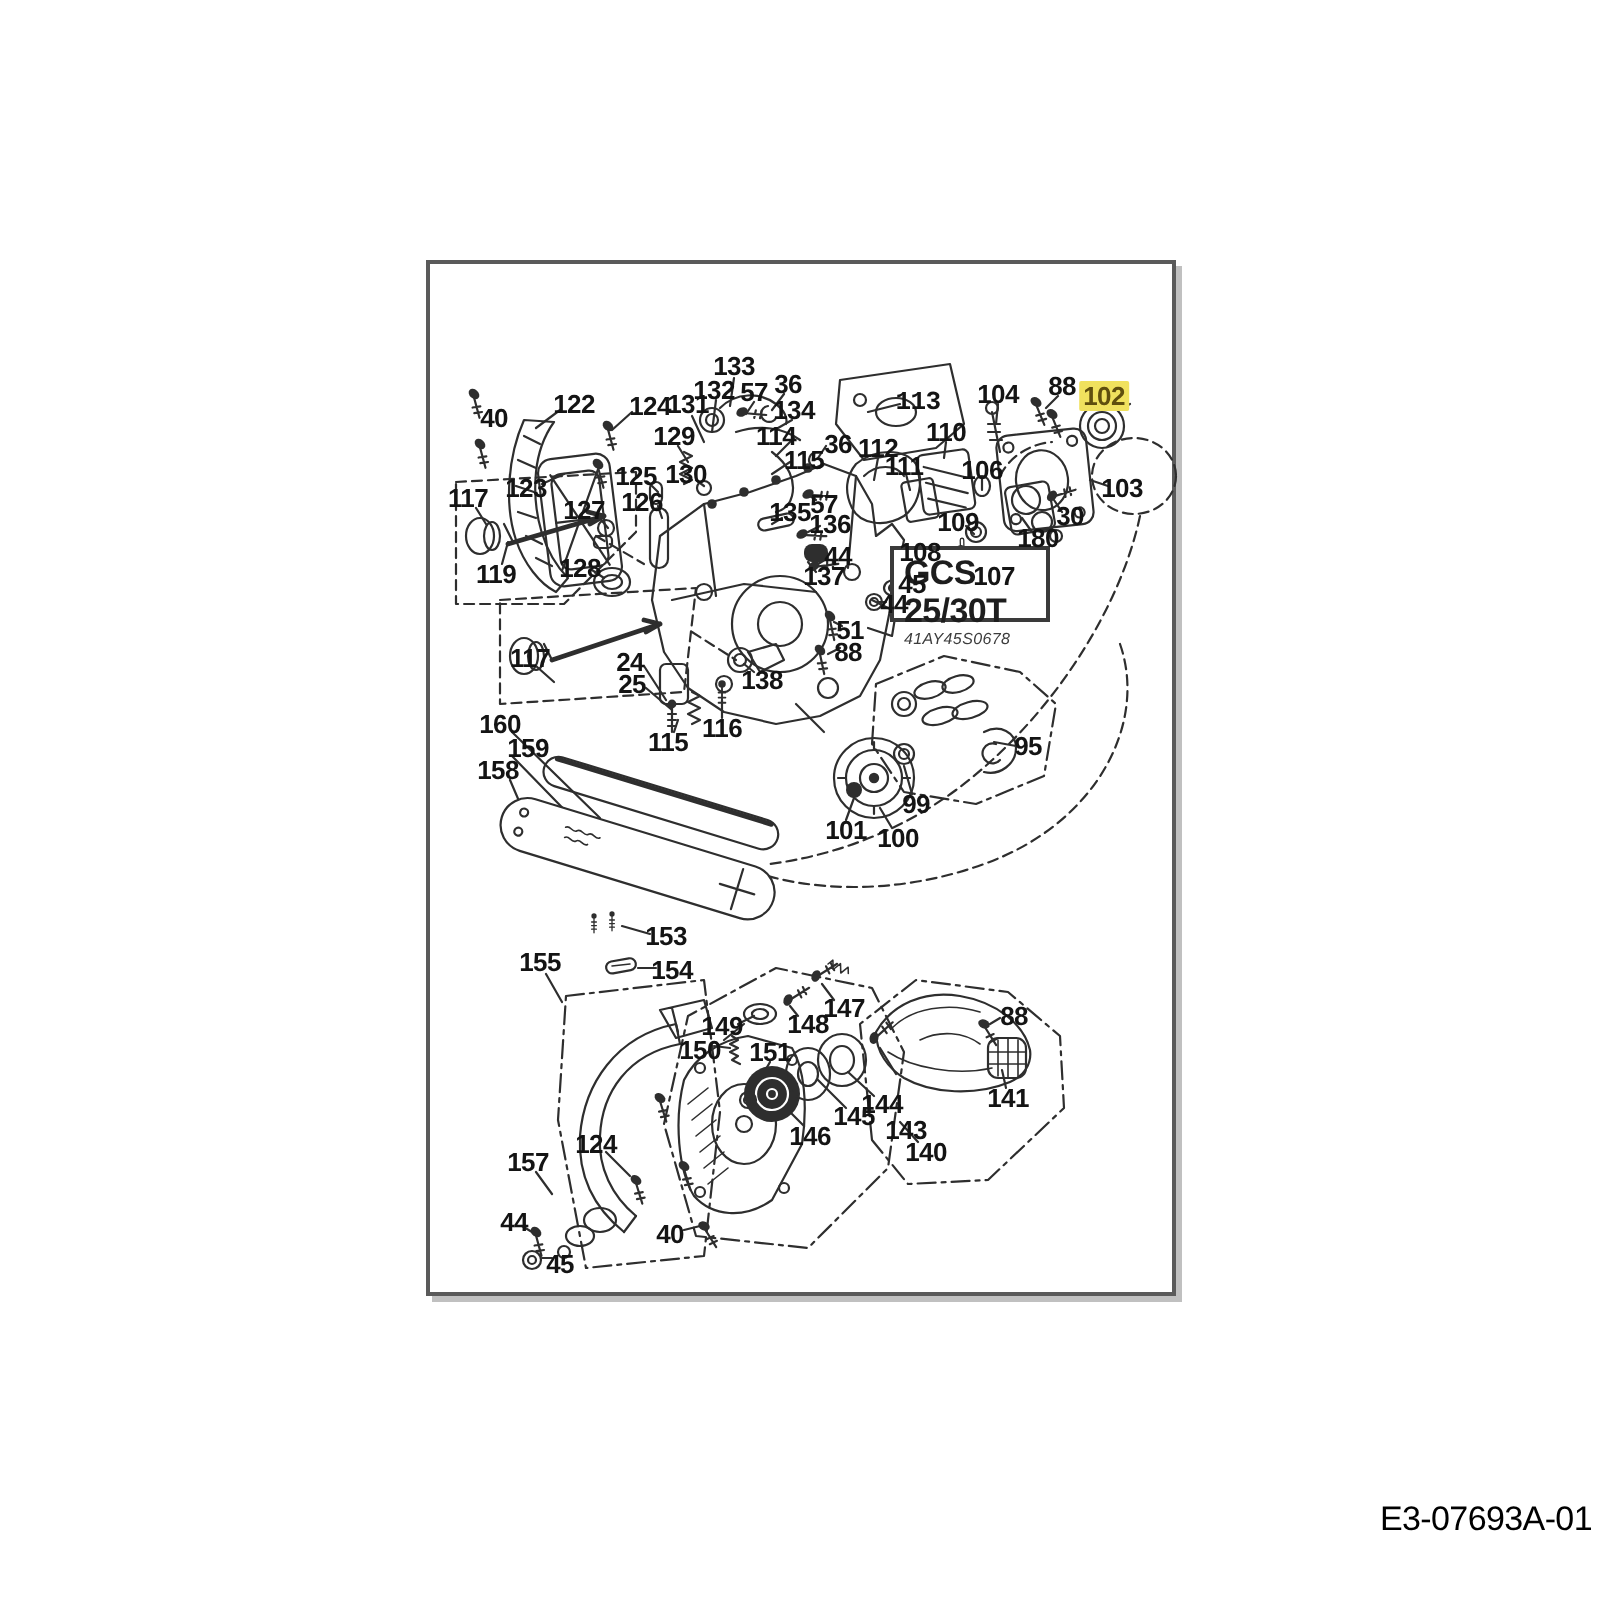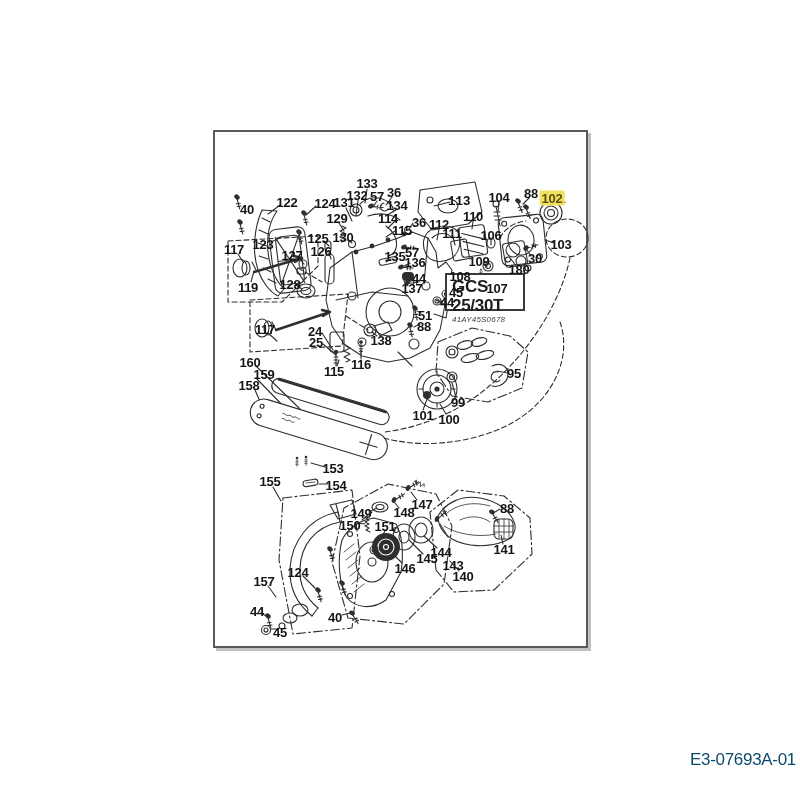--- a/index.html
+++ b/index.html
@@ -14,21 +14,21 @@
   svg .dash{stroke-dasharray:5 3;}
   svg .dashdot{stroke-dasharray:9 3 2 3;}
   svg .thick{stroke-width:2.4;}
   svg .thin{stroke-width:.8;}
   svg .white{stroke:#ffffff;}
   #titlebox{position:absolute;left:230px;top:141px;width:80px;height:38px;border:2px solid #3a3a3a;
             background:#fff;box-sizing:border-box;padding:2px 5px;z-index:3;}
   #titlebox .t{font-size:17px;font-weight:bold;color:#1d1d1d;letter-spacing:-.3px;line-height:19px;}
   #titlebox .s{font-size:8px;font-style:italic;color:#3c3c3c;letter-spacing:.2px;}
   #docnum{position:absolute;left:455px;top:618px;width:126px;text-align:right;font-size:17px;
-          color:#0c4a6e;letter-spacing:-.3px;z-index:3;}
+          color:#000000;letter-spacing:-.3px;z-index:3;}
   .plbl{position:absolute;transform:translate(-50%,-50%);font-size:13px;font-weight:bold;
         color:#141414;white-space:nowrap;letter-spacing:-.3px;z-index:4;}
   .plbl.hl{background:#f0e15e;color:#5f4e0e;padding:0 2px;border-radius:1px;}
 </style>
 </head>
 <body>
 
 <div id="canvas">
   <div id="page">
     <div id="titlebox">

